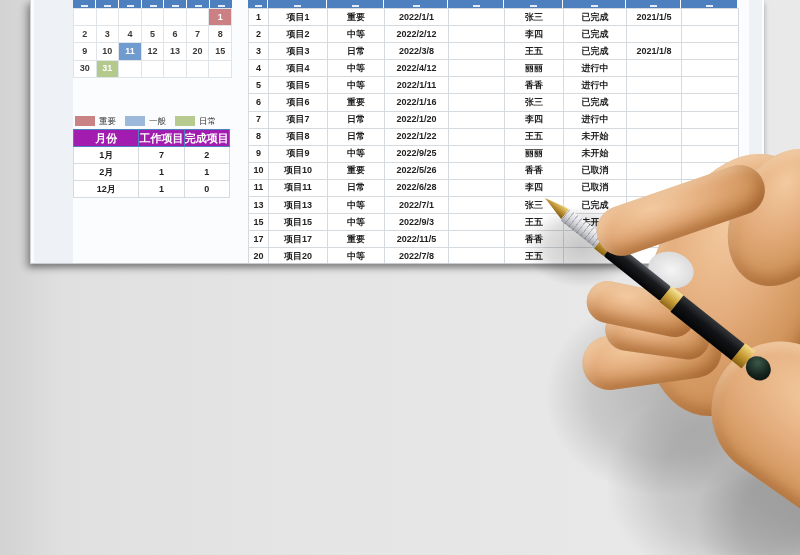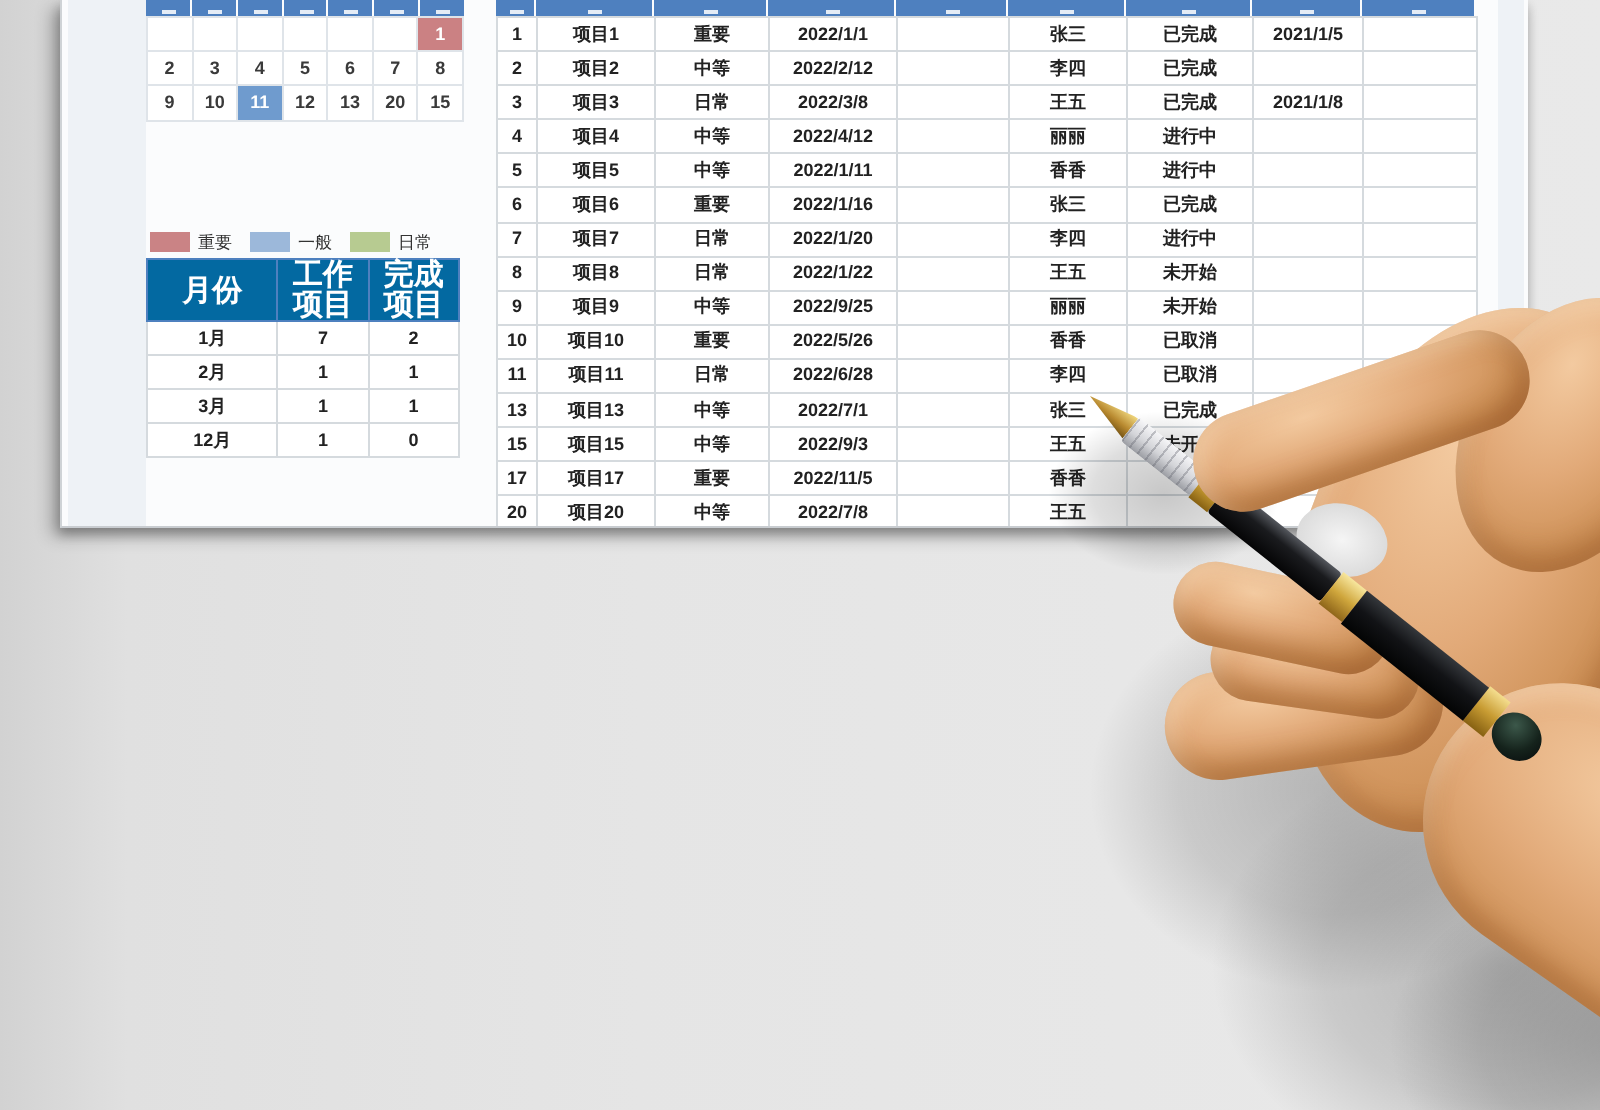--- a/index.html
+++ b/index.html
@@ -38,21 +38,21 @@
   }
   .cal-table td.typed{color:#fff;}
 
   .legend{position:absolute;left:44px;top:115px;width:170px;height:12px;display:flex;align-items:center;}
   .legend-item{display:flex;align-items:center;margin-right:9px;}
   .legend-swatch{width:20px;height:10px;margin-right:4px;}
   .legend-label{font-size:8.5px;color:#333;line-height:1;}
 
   .stats{position:absolute;left:42px;top:129px;width:157px;}
   .stats th{
-    background:#0369a1;color:#fff;font-size:15px;font-weight:700;height:16px;
+    background:#a21caf;color:#fff;font-size:11px;font-weight:700;height:16px;
     border:1px solid #4e80bf;padding:0;line-height:1;
   }
   .stats td{
     height:16px;border:1px solid #d5dade;background:#fff;padding:0;
     font-size:9px;font-weight:700;color:#222;text-align:center;line-height:1;
   }
 
   
   .proj-header{left:217px;width:490px;}
   .proj-table{position:absolute;left:217px;top:8px;width:490px;}
@@ -165,20 +165,29 @@
           </tr>
           <tr>
             <td>9</td>
             <td>10</td>
             <td class="typed" style="background: rgb(111, 155, 206);">11</td>
             <td>12</td>
             <td>13</td>
             <td>20</td>
             <td>15</td>
           </tr>
+          <tr>
+            <td>30</td>
+            <td class="typed" style="background: rgb(180, 201, 140);">31</td>
+            <td></td>
+            <td></td>
+            <td></td>
+            <td></td>
+            <td></td>
+          </tr>
         </tbody>
     </table>
 
     <div class="legend">
       <div class="legend-item">
         <span class="legend-swatch" style="background: rgb(202, 131, 133);"></span>
         <span class="legend-label">重要</span>
       </div>
       <div class="legend-item">
         <span class="legend-swatch" style="background: rgb(156, 184, 218);"></span>
@@ -199,25 +208,20 @@
         </tr>
       </thead>
       <tbody>
           <tr>
             <td>1月</td>
             <td>7</td>
             <td>2</td>
           </tr>
           <tr>
             <td>2月</td>
-            <td>1</td>
-            <td>1</td>
-          </tr>
-          <tr>
-            <td>3月</td>
             <td>1</td>
             <td>1</td>
           </tr>
           <tr>
             <td>12月</td>
             <td>1</td>
             <td>0</td>
           </tr>
         </tbody>
     </table>

